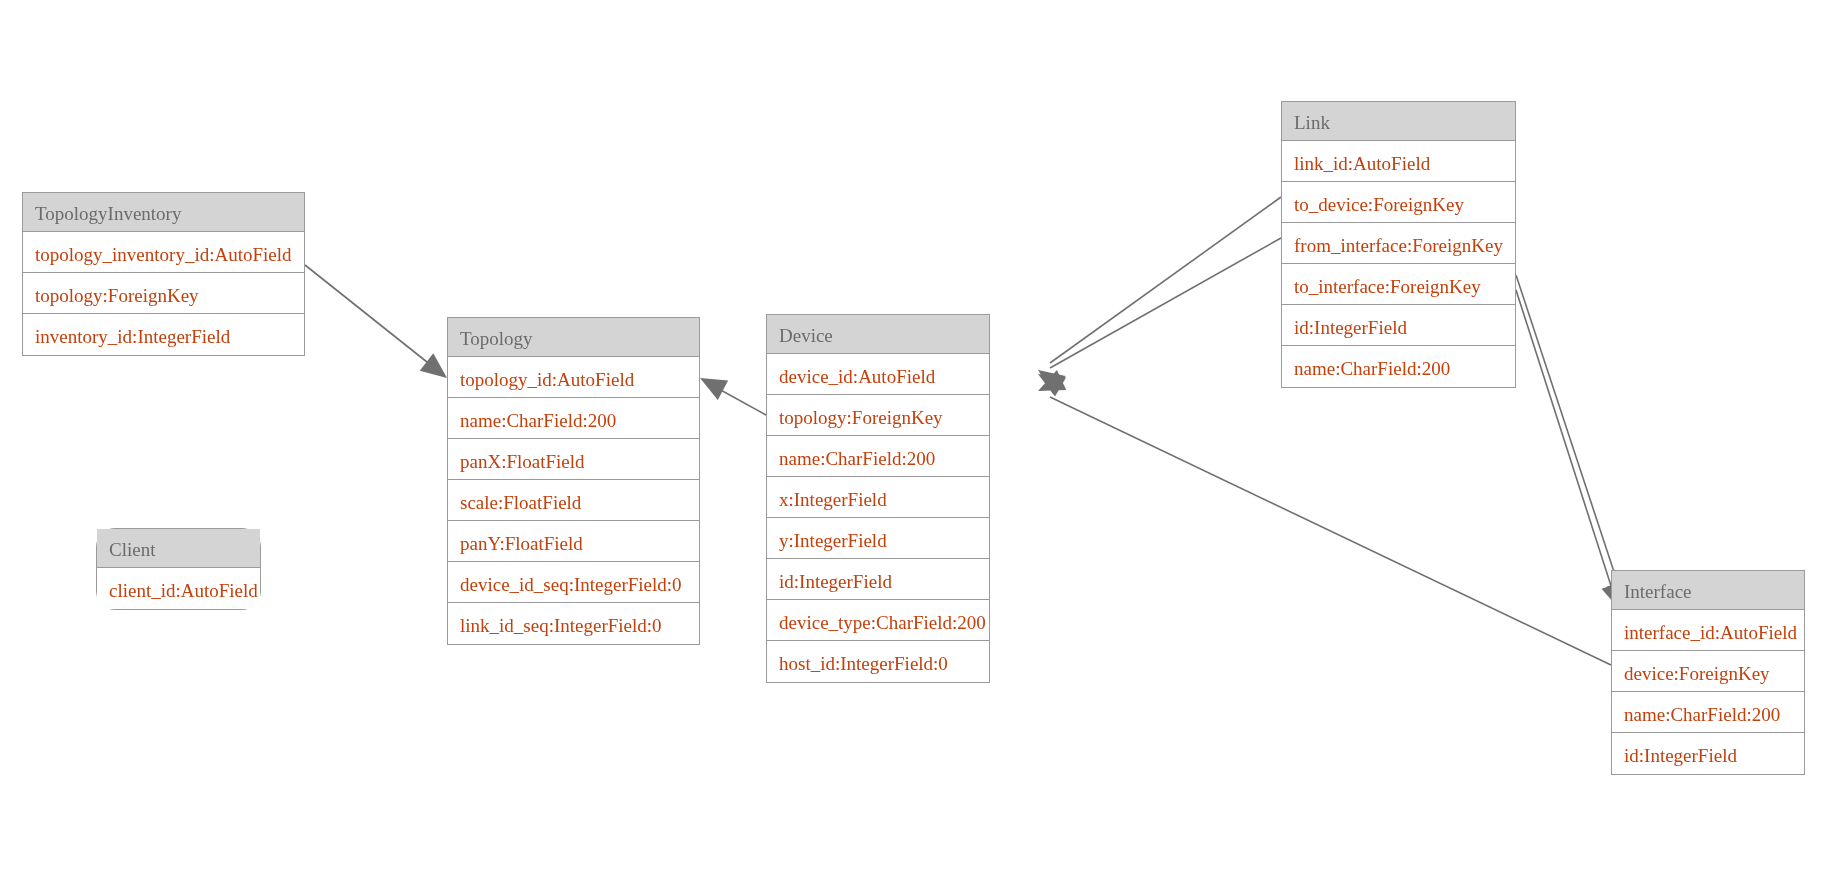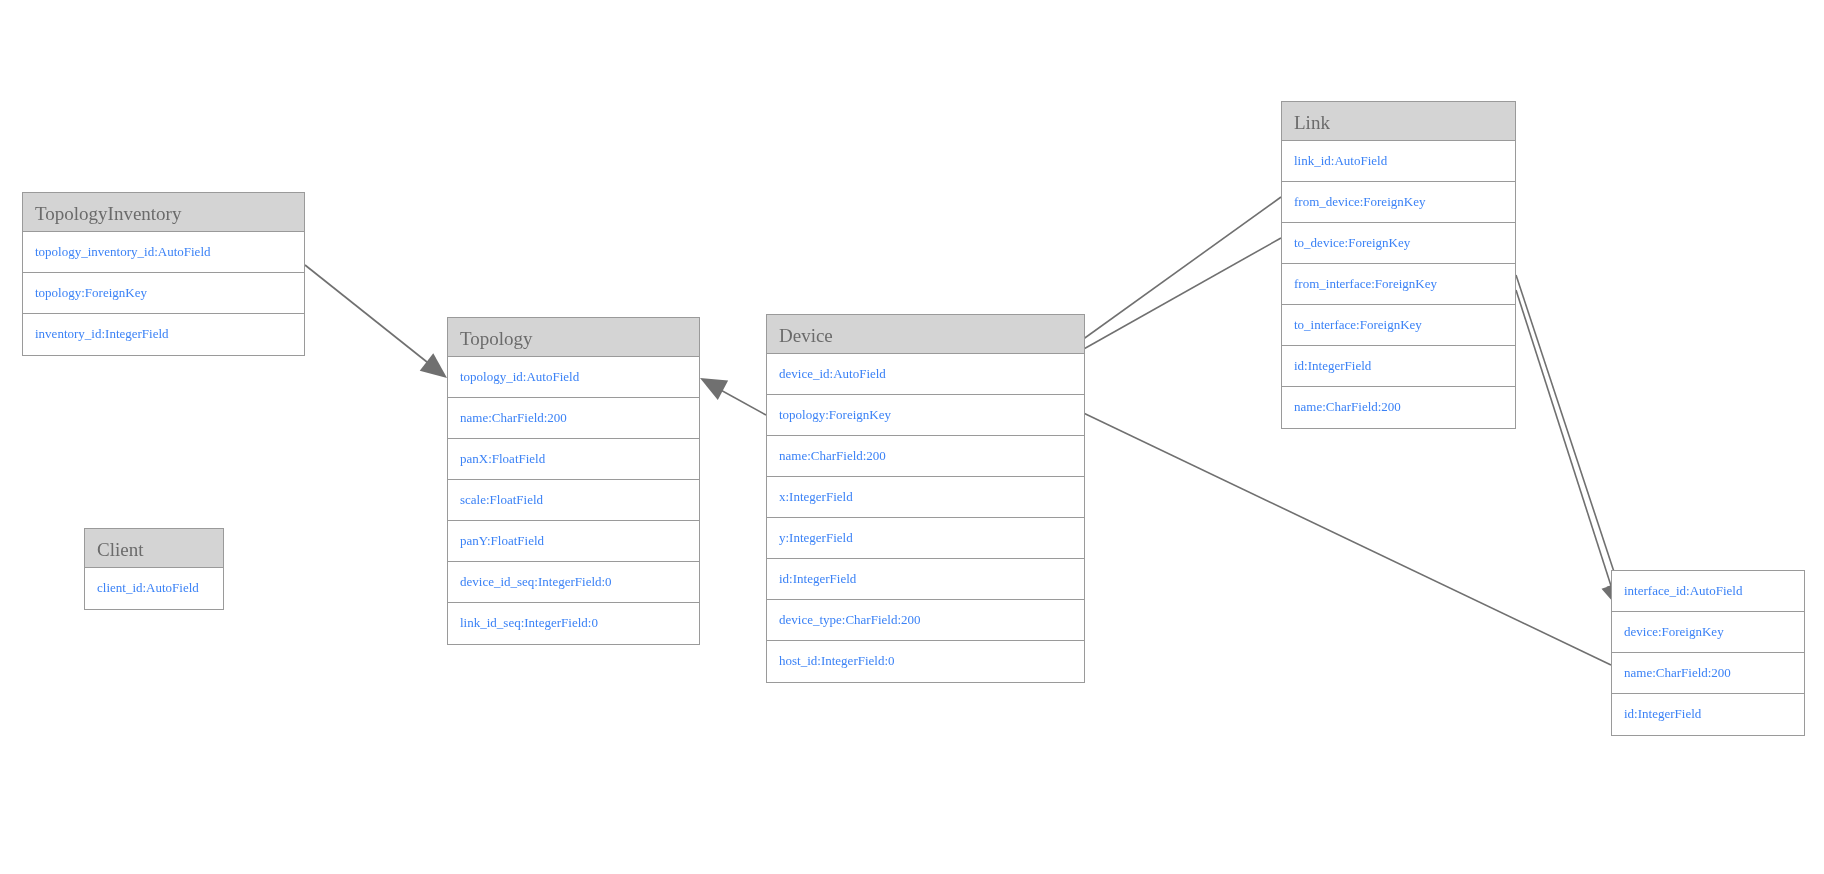--- a/index.html
+++ b/index.html
@@ -42,22 +42,22 @@
     white-space: nowrap;
     overflow: hidden;
   }
   .entity-rows {
     display: block;
   }
   .entity-row {
     box-sizing: border-box;
     height: 41px;
     border-bottom: 1px solid #9a9a9a;
-    color: #3b82f6;
-    font-size: 13px;
+    color: #c2410c;
+    font-size: 19px;
     line-height: 1;
     padding: 13px 0 0 12px;
     white-space: nowrap;
     overflow: hidden;
     background: #ffffff;
   }
   .entity-row:last-child {
     border-bottom: none;
   }
 </style>
@@ -99,64 +99,64 @@
 
   <div id="entity-layer">
       <div class="entity" style="left: 22px; top: 164px; width: 283px; margin-top: 28px;">
         <div class="entity-header">TopologyInventory</div>
         <div class="entity-rows">
           <div class="entity-row">topology_inventory_id:AutoField</div>
           <div class="entity-row">topology:ForeignKey</div>
           <div class="entity-row">inventory_id:IntegerField</div>
         </div>
       </div>
-      <div class="entity" style="left: 84px; top: 528px; width: 140px;">
+      <div class="entity" style="left: 96px; top: 528px; width: 165px; border-radius: 19px;">
         <div class="entity-header">Client</div>
         <div class="entity-rows">
           <div class="entity-row">client_id:AutoField</div>
         </div>
       </div>
       <div class="entity" style="left: 447px; top: 317px; width: 253px;">
         <div class="entity-header">Topology</div>
         <div class="entity-rows">
           <div class="entity-row">topology_id:AutoField</div>
           <div class="entity-row">name:CharField:200</div>
           <div class="entity-row">panX:FloatField</div>
           <div class="entity-row">scale:FloatField</div>
           <div class="entity-row">panY:FloatField</div>
           <div class="entity-row">device_id_seq:IntegerField:0</div>
           <div class="entity-row">link_id_seq:IntegerField:0</div>
         </div>
       </div>
-      <div class="entity" style="left: 766px; top: 314px; width: 319px;">
+      <div class="entity" style="left: 766px; top: 314px; width: 224px;">
         <div class="entity-header">Device</div>
         <div class="entity-rows">
           <div class="entity-row">device_id:AutoField</div>
           <div class="entity-row">topology:ForeignKey</div>
           <div class="entity-row">name:CharField:200</div>
           <div class="entity-row">x:IntegerField</div>
           <div class="entity-row">y:IntegerField</div>
           <div class="entity-row">id:IntegerField</div>
           <div class="entity-row">device_type:CharField:200</div>
           <div class="entity-row">host_id:IntegerField:0</div>
         </div>
       </div>
       <div class="entity" style="left: 1281px; top: 101px; width: 235px;">
         <div class="entity-header">Link</div>
         <div class="entity-rows">
           <div class="entity-row">link_id:AutoField</div>
-          <div class="entity-row">from_device:ForeignKey</div>
           <div class="entity-row">to_device:ForeignKey</div>
           <div class="entity-row">from_interface:ForeignKey</div>
           <div class="entity-row">to_interface:ForeignKey</div>
           <div class="entity-row">id:IntegerField</div>
           <div class="entity-row">name:CharField:200</div>
         </div>
       </div>
       <div class="entity" style="left: 1611px; top: 570px; width: 194px;">
+        <div class="entity-header">Interface</div>
         <div class="entity-rows">
           <div class="entity-row">interface_id:AutoField</div>
           <div class="entity-row">device:ForeignKey</div>
           <div class="entity-row">name:CharField:200</div>
           <div class="entity-row">id:IntegerField</div>
         </div>
       </div>
     </div>
 
 </div>

